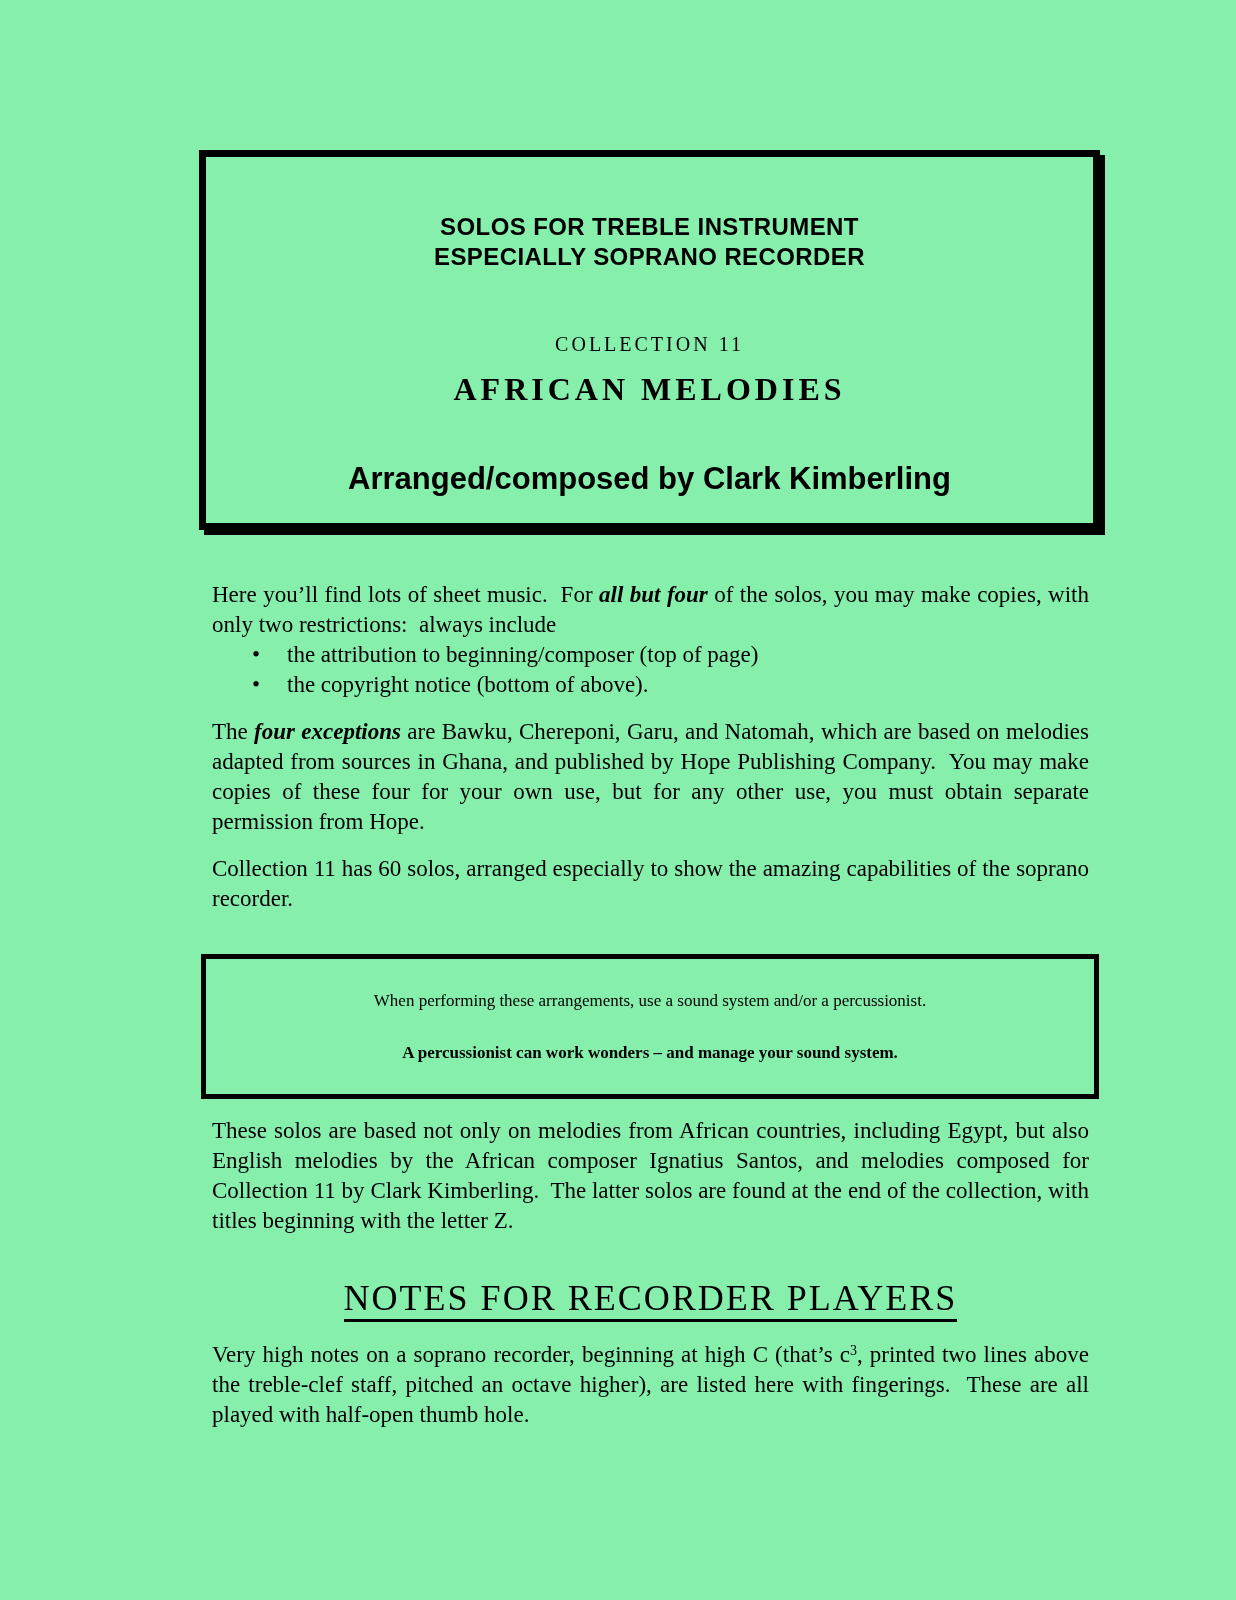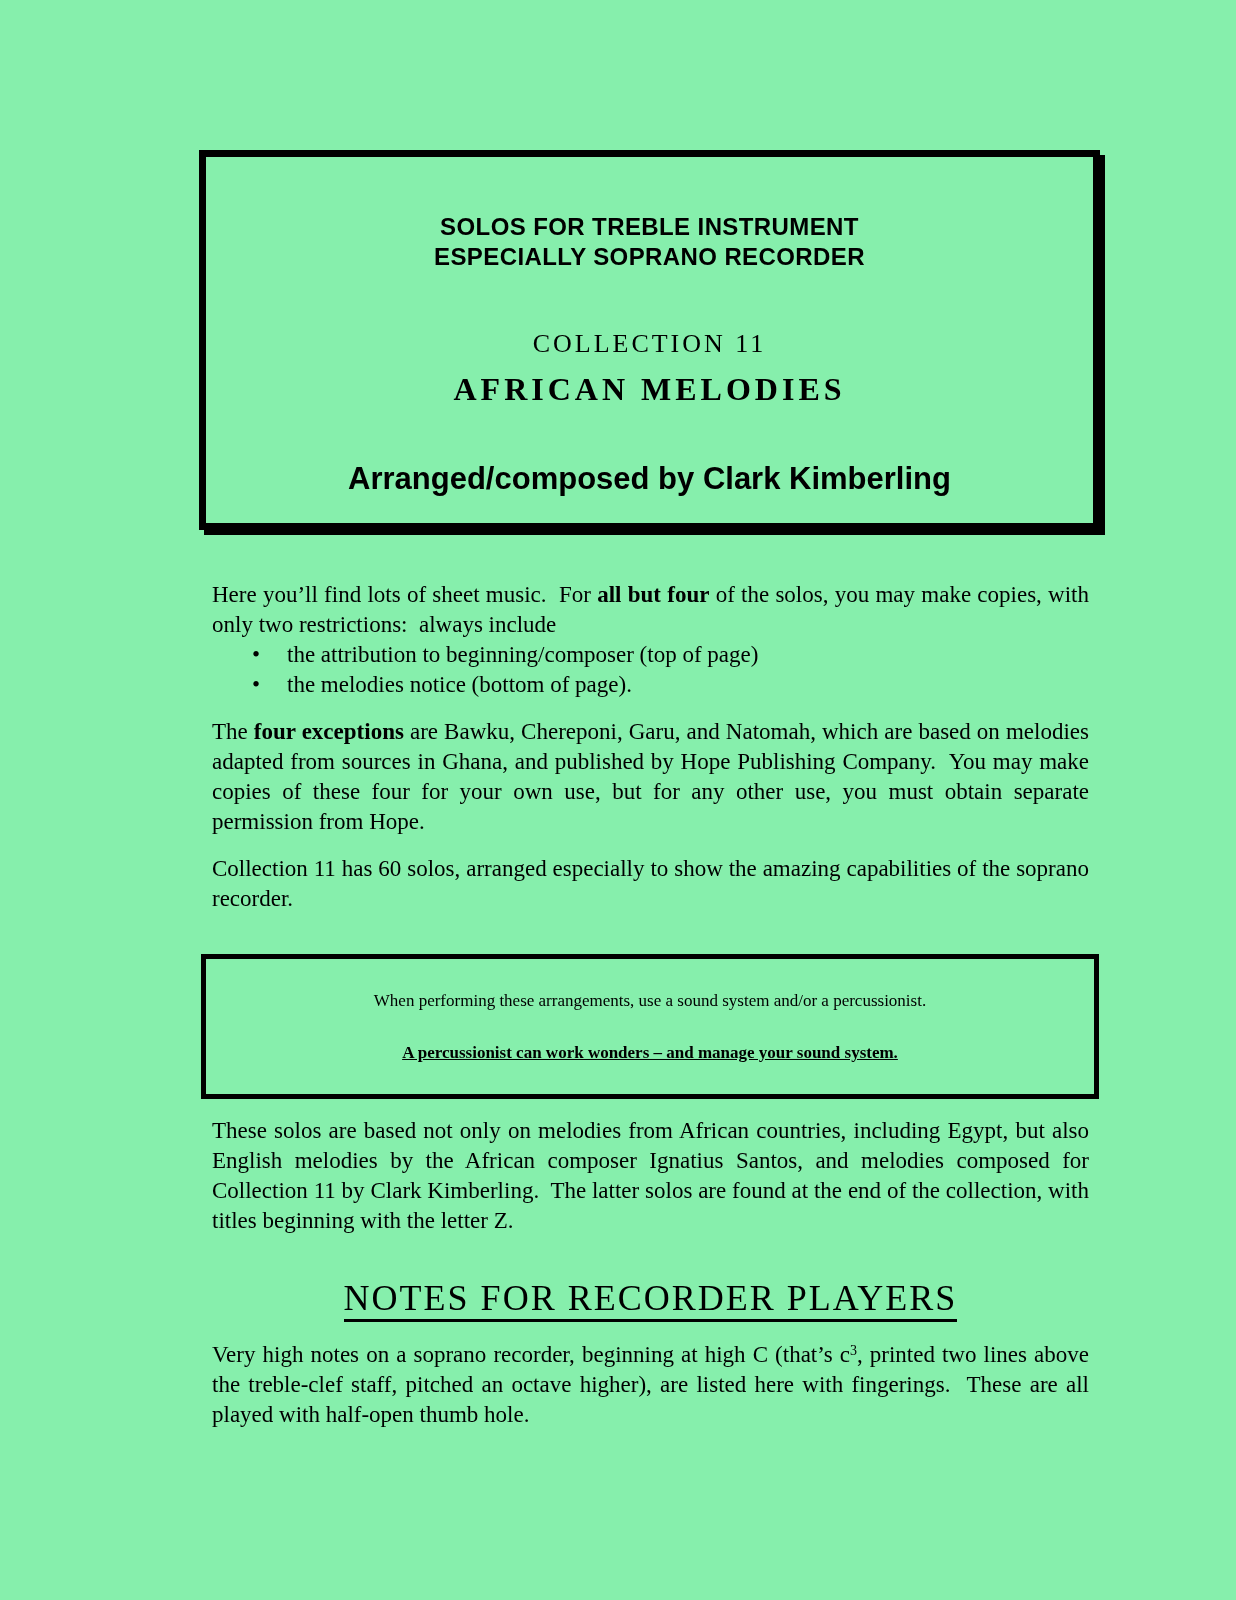--- a/index.html
+++ b/index.html
@@ -25,21 +25,21 @@
     text-align: center;
     font-family: "Liberation Sans", sans-serif;
     font-weight: bold;
   }
   .tb-pad { padding-top: 55px; }
   .tb-title { font-size: 24px; line-height: 30px; letter-spacing: 0.4px; }
   .tb-collection {
     margin-top: 54px;
     font-family: cursive;
     font-weight: normal;
-    font-size: 26px;
+    font-size: 20px;
     line-height: 36px;
     letter-spacing: 3px;
   }
   .tb-series {
     margin-top: 8px;
     font-family: cursive;
     font-weight: bold;
     font-size: 32px;
     line-height: 38px;
     letter-spacing: 4px;
@@ -56,36 +56,36 @@
   }
   .first-para { margin-top: 50px; }
   .bullet-row {
     margin-left: 180px;
     width: 877px;
     display: flex;
     font-size: 23px;
     line-height: 30px;
   }
   .bullet-marker { margin-left: 40px; width: 35px; flex: 0 0 35px; }
-  .bi { font-weight: bold; }
+  .bi { font-weight: bold; font-style: italic; }
   .b  { font-weight: normal; }
 
   
   .perf-box {
     box-sizing: border-box;
     margin: 40px 0 0 169px;
     width: 898px;
     height: 145px;
     border: 5px solid #000;
     text-align: center;
     font-size: 17px;
     line-height: 30px;
   }
   .perf-line1 { margin-top: 27px; }
-  .perf-line2 { margin-top: 22px; font-weight: bold; text-decoration: underline; }
+  .perf-line2 { margin-top: 22px; font-weight: bold; }
 
   
   .notes-heading {
     margin: 42px 0 0 180px;
     width: 877px;
     text-align: center;
     font-family: cursive;
     font-size: 36px;
     line-height: 40px;
     letter-spacing: 2px;
@@ -114,21 +114,21 @@
 
   <p class="para first-para"><span>Here you’ll find lots of sheet music.&nbsp; For </span><span class="bi">all but four</span><span> of the solos, you may make copies, with only two restrictions:&nbsp; always include</span></p>
 
   <div>
     <div class="bullet-row">
       <span class="bullet-marker">•</span>
       <span>the attribution to beginning/composer (top of page)</span>
     </div>
     <div class="bullet-row">
       <span class="bullet-marker">•</span>
-      <span>the melodies notice (bottom of page).</span>
+      <span>the copyright notice (bottom of above).</span>
     </div>
   </div>
 
   <p class="para"><span>The </span><span class="bi">four exceptions</span><span> are </span><span class="b">Bawku, Chereponi, Garu,</span><span> and </span><span class="b">Natomah,</span><span> which are based on melodies adapted from sources in Ghana, and published by Hope Publishing Company.&nbsp; You may make copies of these four for your own use, but for any other use, you must obtain separate permission from Hope.</span></p>
 
   <p class="para">Collection 11 has 60 solos, arranged especially to show the amazing capabilities of the soprano recorder.</p>
 
   <div class="perf-box">
     <div class="perf-line1">When performing these arrangements, use a sound system and/or a percussionist.</div>
     <div class="perf-line2">A percussionist can work wonders – and manage your sound system.</div>

